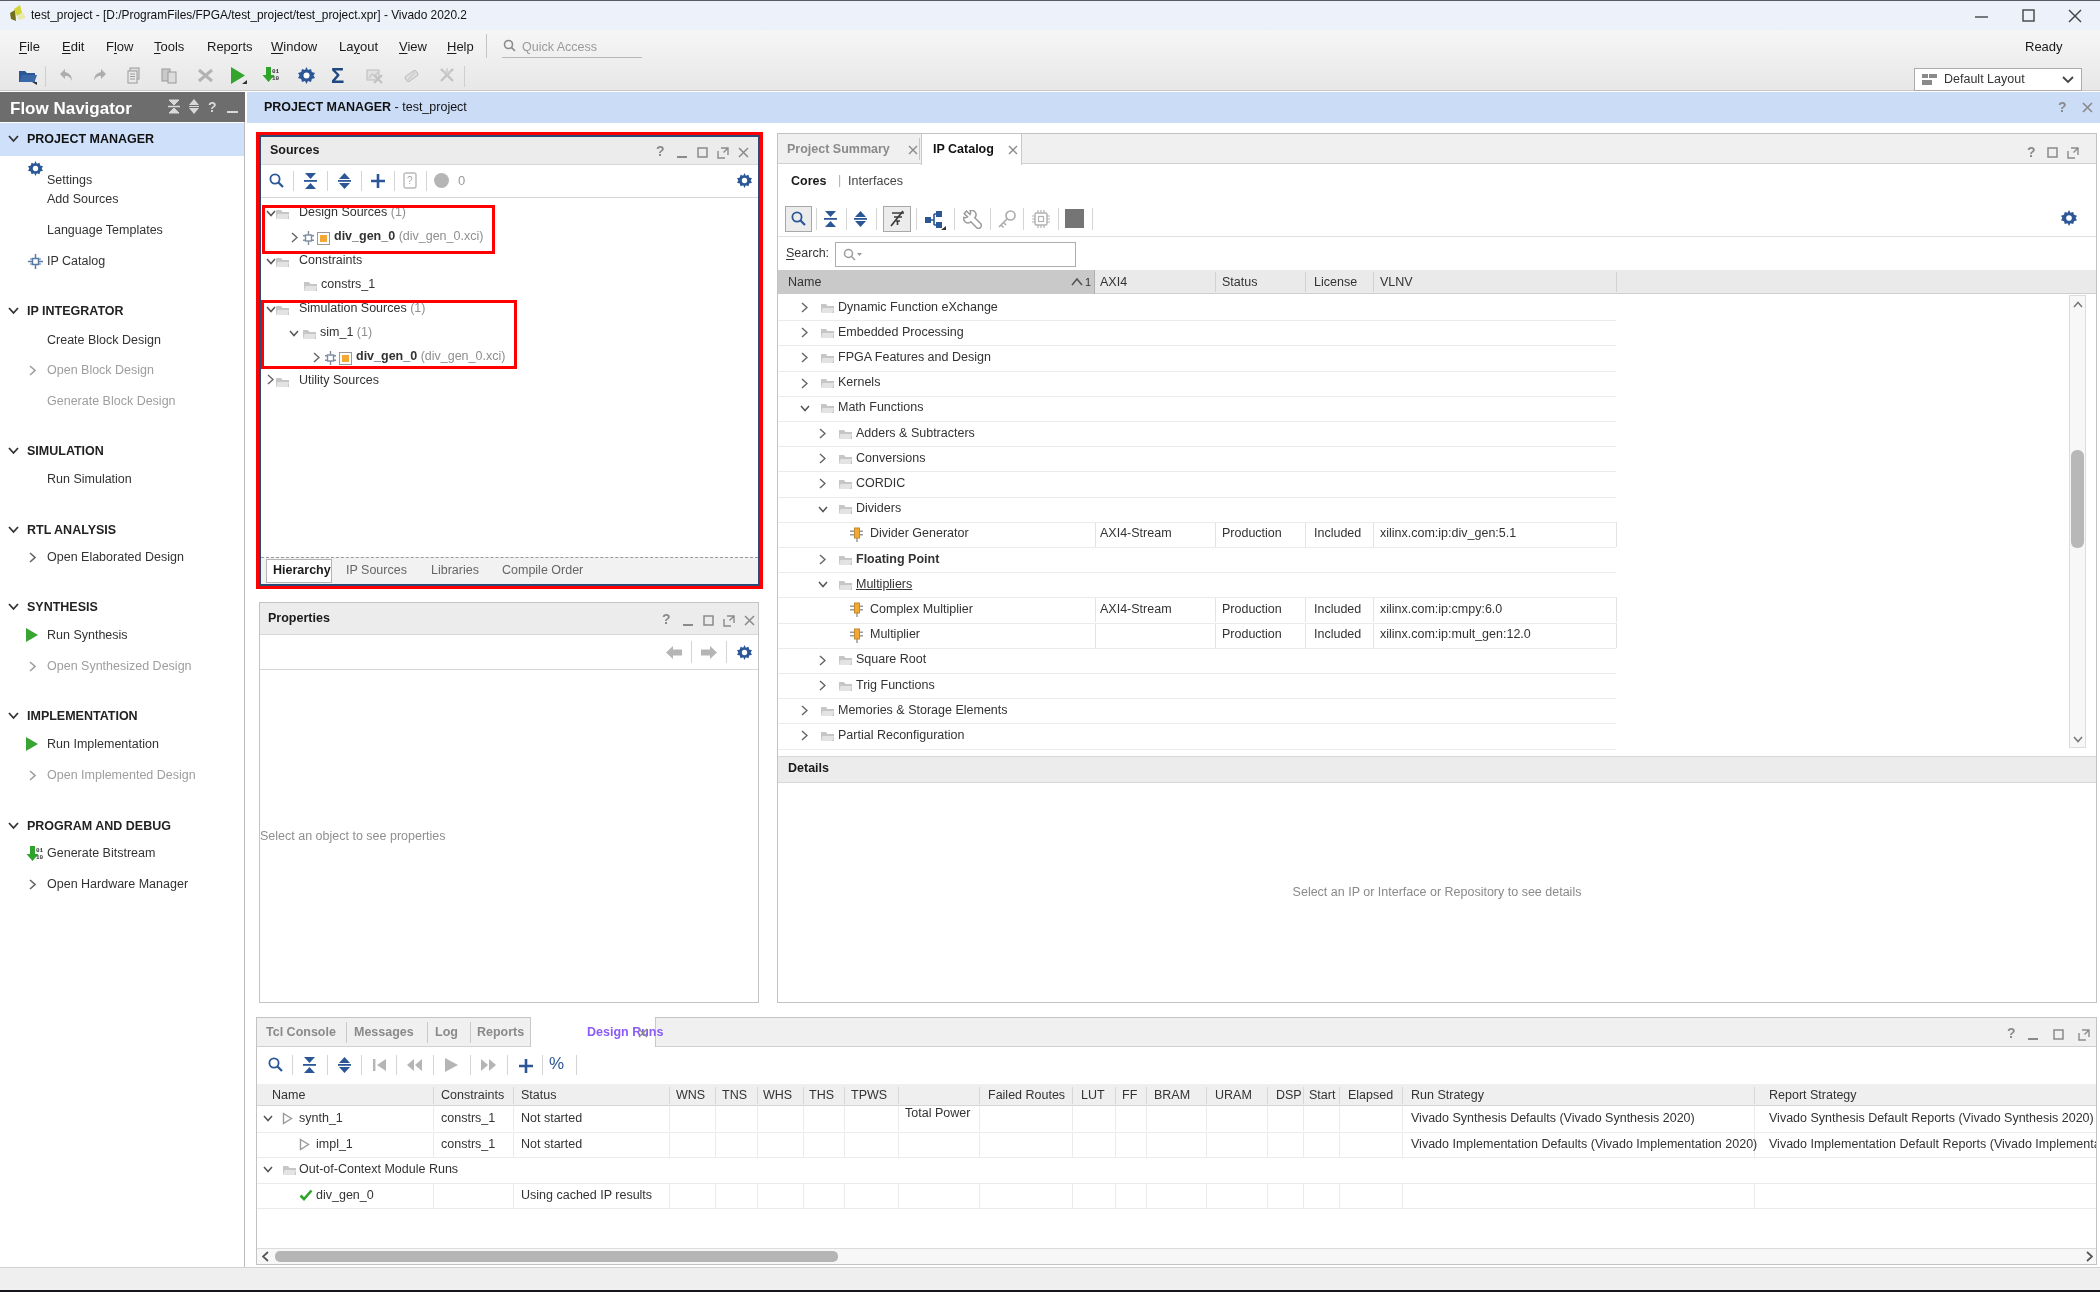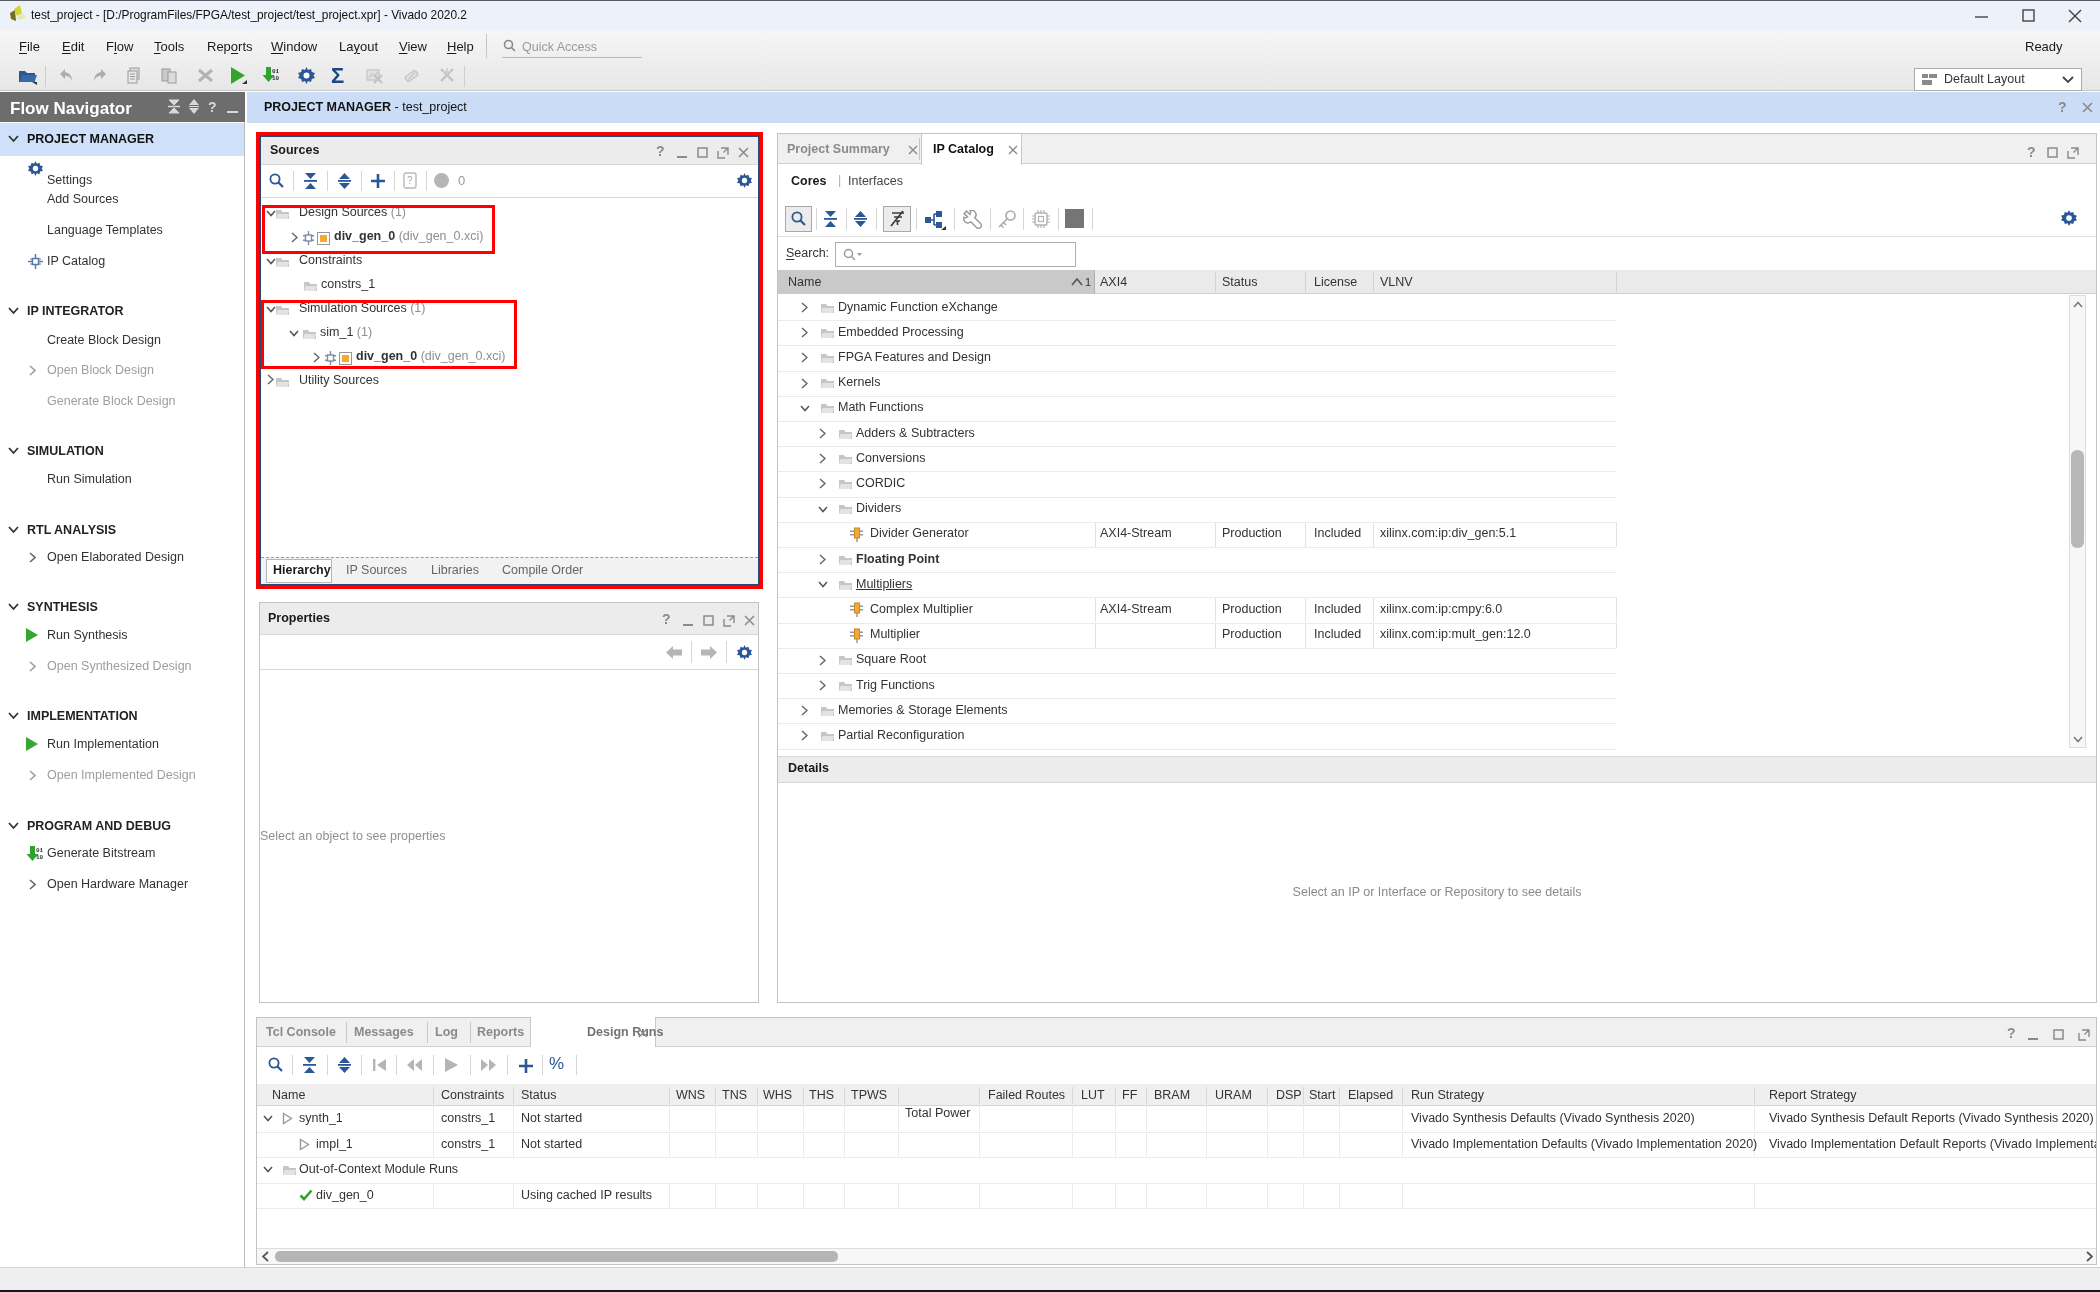--- a/index.html
+++ b/index.html
@@ -694,21 +694,21 @@
 <div class="a" style="left:256px;top:1017px;width:1841px;height:248px;background:#fff;border:1px solid #c3c3c3;"></div>
 <div class="a" style="left:257px;top:1018px;width:1839px;height:29px;background:#f0f0f0;border-bottom:1px solid #d0d0d0;"></div>
 <div class="a t b" style="left:266px;top:1025px;color:#8a8a8a;">Tcl Console</div>
 <div class="a t b" style="left:354px;top:1025px;color:#8a8a8a;">Messages</div>
 <div class="a t b" style="left:435px;top:1025px;color:#8a8a8a;">Log</div>
 <div class="a t b" style="left:477px;top:1025px;color:#8a8a8a;">Reports</div>
 <div class="a" style="left:346px;top:1022px;width:1px;height:21px;background:#c9c9c9;"></div>
 <div class="a" style="left:427px;top:1022px;width:1px;height:21px;background:#c9c9c9;"></div>
 <div class="a" style="left:470px;top:1022px;width:1px;height:21px;background:#c9c9c9;"></div>
 <div class="a" style="left:530px;top:1017px;width:126px;height:30px;background:#fff;border-left:1px solid #c8c8c8;border-right:1px solid #c8c8c8;"></div>
-<div class="a t b" style="left:545px;top:1025px;color:#737373;padding-left:42px;">Design Runs</div>
+<div class="a t b" style="left:545px;top:1025px;color:#8b5cf6;padding-left:42px;">Design Runs</div>
 <svg class="a" style="left:638px;top:1028px;" width="10" height="10" viewBox="0 0 10 10">
     <path d="M1 1 L9 9 M9 1 L1 9" stroke="#8a8a8a" stroke-width="1.4"></path>
   </svg>
 <div class="a icx b" style="left:2007px;top:1025px;">?</div>
 <svg class="a" style="left:2028px;top:1038px;" width="12" height="3" viewBox="0 0 12 3">
     <rect width="10" height="2" fill="#8a8a8a"></rect>
   </svg>
 <svg class="a" style="left:2053px;top:1029px;" width="11" height="11" viewBox="0 0 11 11">
     <rect x="1" y="1" width="9" height="9" fill="none" stroke="#8a8a8a" stroke-width="1.5"></rect>
   </svg>

